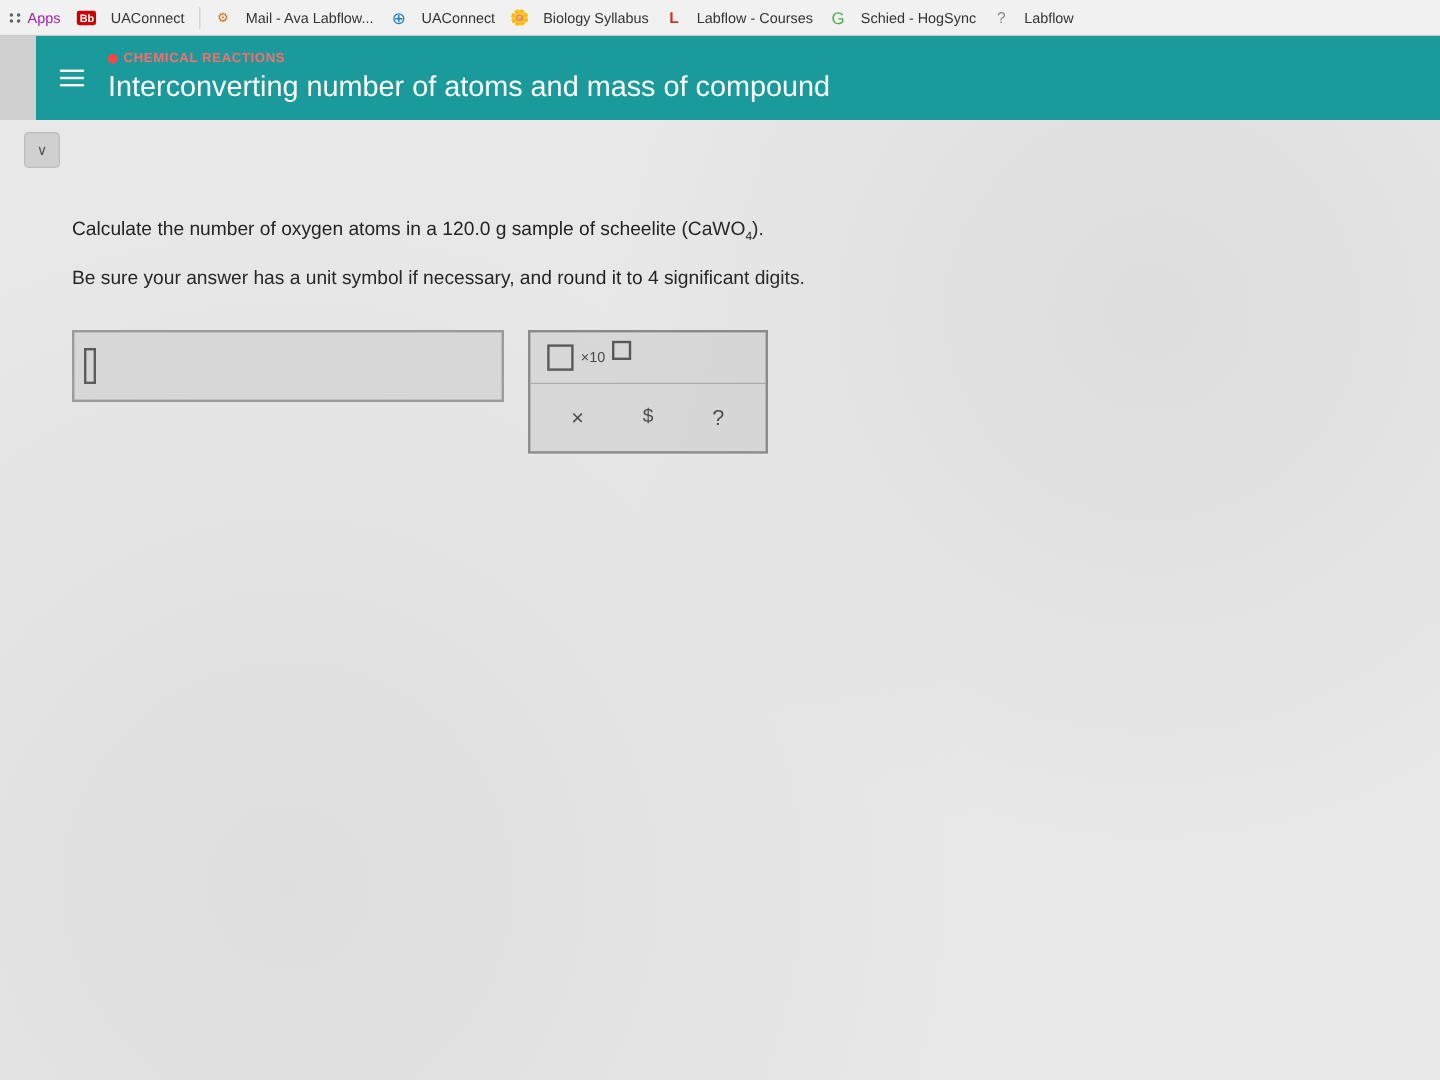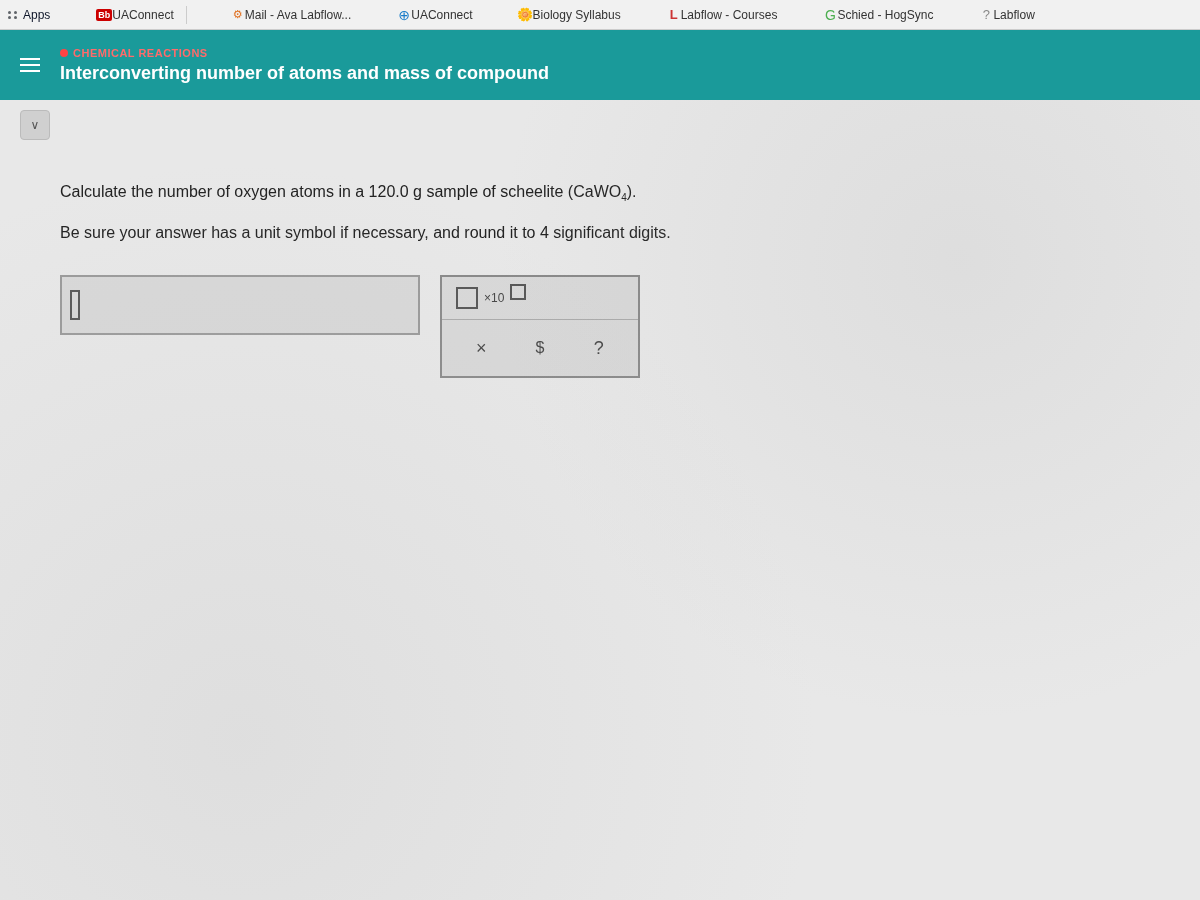--- a/index.html
+++ b/index.html
@@ -23,26 +23,25 @@
       align-items: center;
       padding: 0 8px;
       gap: 6px;
       font-size: 12px;
       color: #333;
     }
 
     .bookmark-item {
       display: flex;
       align-items: center;
-      gap: 0;
+      gap: 12px;
       white-space: nowrap;
       cursor: pointer;
       padding: 2px 4px;
       border-radius: 3px;
-      margin-left: 32px;
     }
 
     .bookmark-icon {
       width: 14px;
       height: 14px;
       display: inline-flex;
       align-items: center;
       justify-content: center;
       font-size: 11px;
     }
@@ -51,21 +50,21 @@
       background: #cc0000;
       color: white;
       font-size: 9px;
       font-weight: bold;
       padding: 1px 2px;
       border-radius: 2px;
     }
 
     .apps-text {
       font-size: 12px;
-      color: #0f172a;
+      color: #a21caf;
       margin-right: 4px;
       display: flex;
       align-items: center;
       gap: 3px;
     }
 
     .apps-dots {
       display: grid;
       grid-template-columns: repeat(2, 4px);
       gap: 2px;
@@ -96,20 +95,21 @@
     }
 
     
     .question-header {
       background: #1a9a9a;
       display: flex;
       align-items: center;
       padding: 10px 20px 10px 60px;
       position: relative;
       min-height: 70px;
+      margin-left: 30px;
     }
 
     .hamburger-icon {
       position: absolute;
       left: 20px;
       top: 50%;
       transform: translateY(-50%);
       display: flex;
       flex-direction: column;
       gap: 4px;
@@ -141,22 +141,22 @@
     .chapter-dot {
       width: 8px;
       height: 8px;
       background: #ff4444;
       border-radius: 50%;
       display: inline-block;
     }
 
     .question-title {
       color: white;
-      font-size: 18px;
-      font-weight: bold;
+      font-size: 24px;
+      font-weight: normal;
     }
 
     
     .question-area {
       background: #e8e8e8;
       flex: 1;
       padding: 30px 60px;
       position: relative;
     }
 

